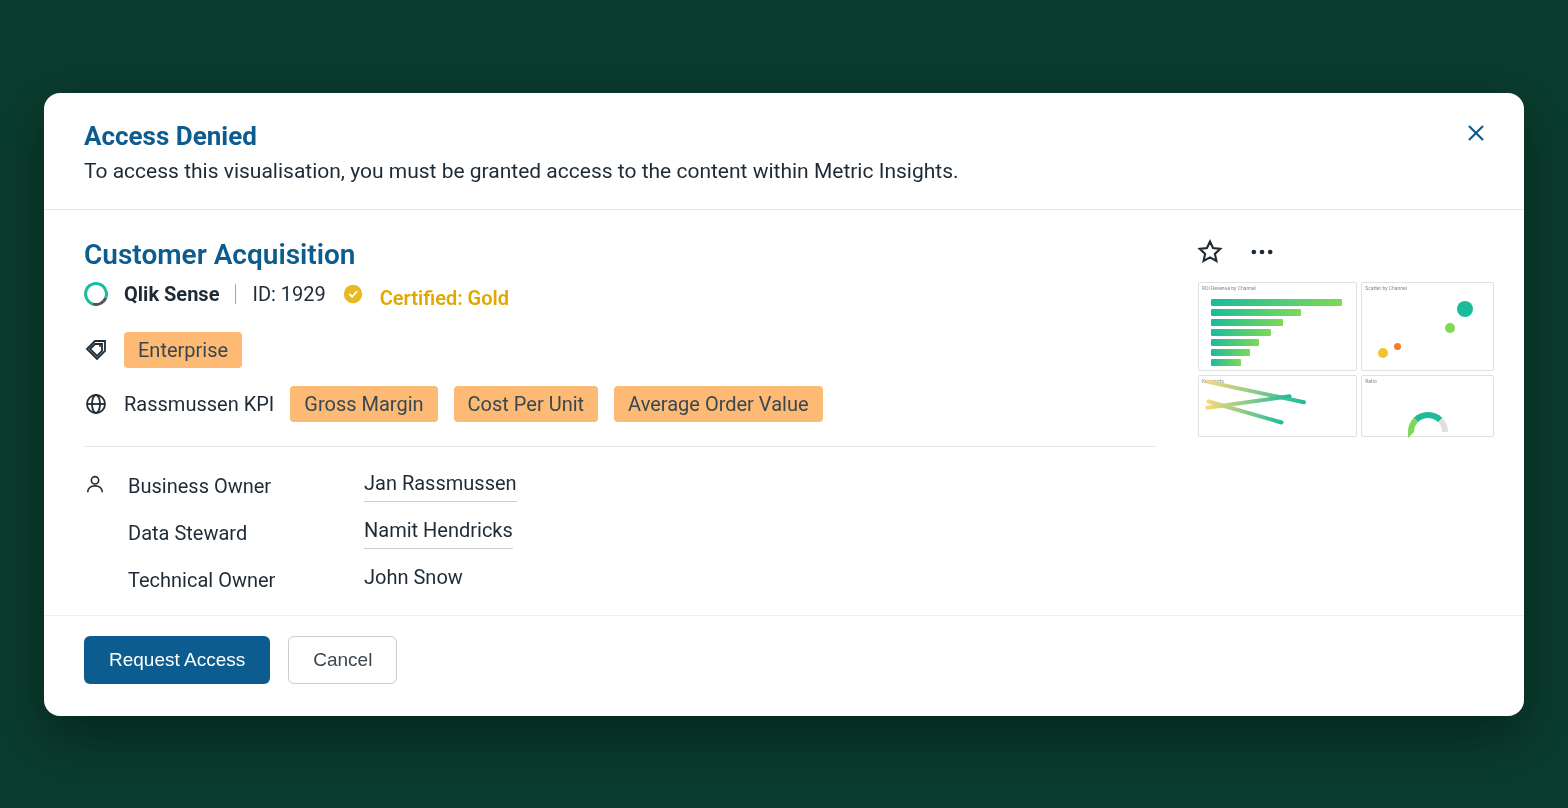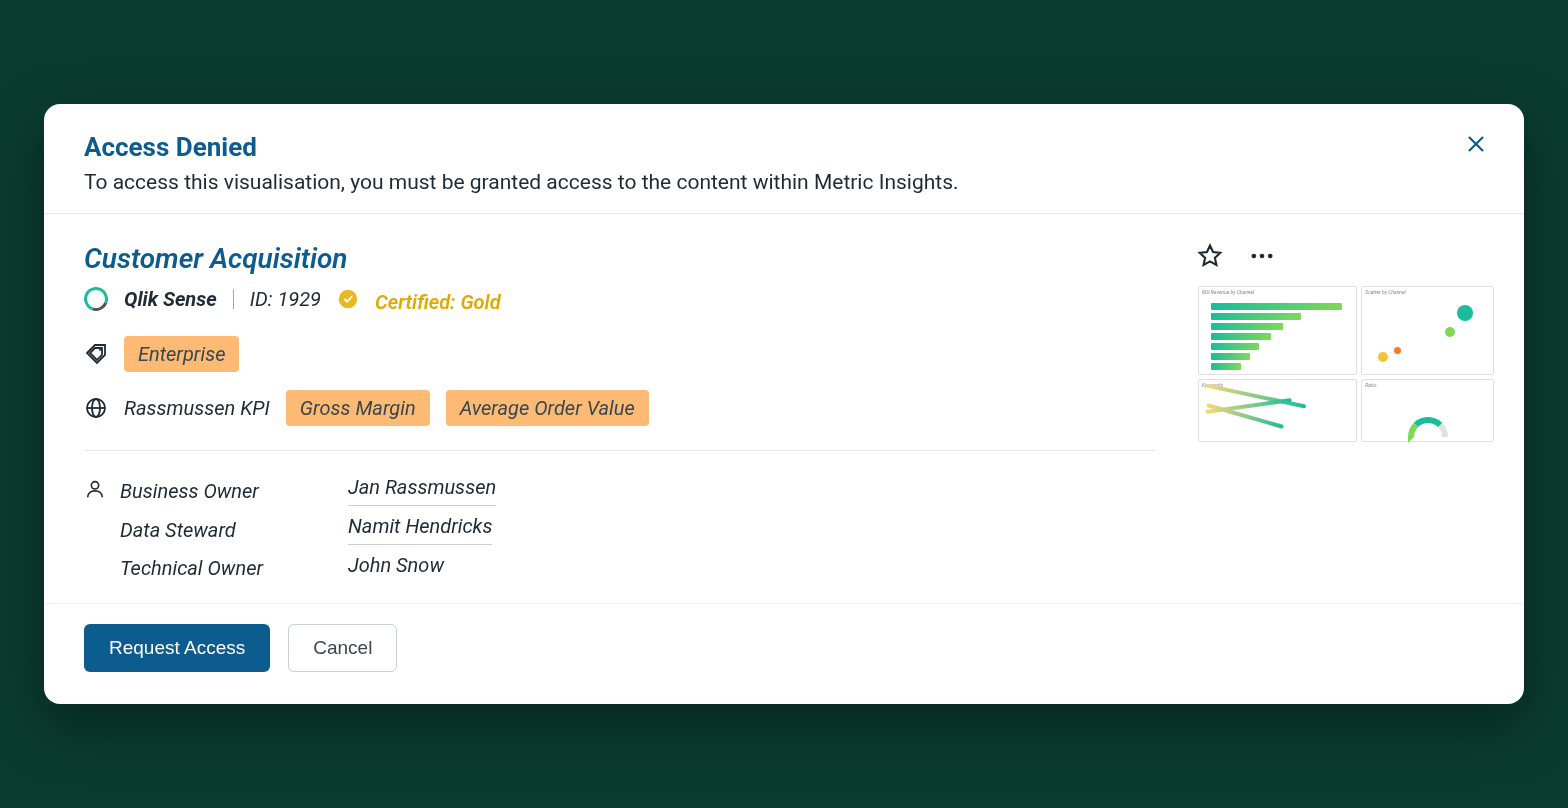--- a/index.html
+++ b/index.html
@@ -15,21 +15,21 @@
   }
   .modal {
     background: #fff;
     border-radius: 16px;
     width: 1480px;
     box-shadow: 0 20px 60px rgba(0,0,0,0.4);
     overflow: hidden;
     position: relative;
   }
   .modal-header {
-    padding: 28px 40px 19px 40px;
+    padding: 28px 40px 26px 40px;
     border-bottom: 1px solid #e8e8e8;
     position: relative;
   }
   .title-denied {
     color: #0d5c8f;
     font-size: 26px;
     font-weight: 700;
     margin-bottom: 8px;
   }
   .subtitle {
@@ -42,21 +42,20 @@
     right: 36px;
     width: 24px;
     height: 24px;
     cursor: pointer;
     color: #0d5c8f;
   }
   .modal-body {
     padding: 28px 28px 20px 40px;
     display: flex;
     gap: 40px;
-    font-style: italic;
   }
   .body-left {
     flex: 1;
   }
   .report-title {
     color: #0d5c8f;
     font-size: 28px;
     font-weight: 600;
     margin-bottom: 8px;
   }
@@ -135,21 +134,20 @@
     height: 1px;
     background: #e8e8e8;
     margin: 24px 0 24px 0;
   }
   .owners {
     display: grid;
     grid-template-columns: 28px 220px auto;
     row-gap: 16px;
     column-gap: 16px;
     align-items: center;
-    gap: 8px;
   }
   .owner-icon { color:#1e2b36; }
   .owner-role {
     color: #1e2b36;
     font-size: 20px;
   }
   .owner-name {
     color: #1e2b36;
     font-size: 20px;
     border-bottom: 1px solid #c9ced2;
@@ -277,20 +275,21 @@
       <div class="meta-row">
         <span class="meta-icon">
           <svg viewBox="0 0 24 24" width="24" height="24" fill="none" stroke="currentColor" stroke-width="1.8">
               <circle cx="12" cy="12" r="9"></circle>
               <ellipse cx="12" cy="12" rx="4" ry="9"></ellipse>
               <line x1="3" y1="12" x2="21" y2="12"></line>
             </svg>
         </span>
         <span class="plain-label">Rassmussen KPI</span>
         <span class="chip">Gross Margin</span>
+        <span class="chip">Cost Per Unit</span>
         <span class="chip">Average Order Value</span>
       </div>
 
       <div class="divider-h"></div>
 
       <div class="owners">
         <span class="owner-icon">
           <svg viewBox="0 0 24 24" width="22" height="22" fill="none" stroke="currentColor" stroke-width="1.8">
               <circle cx="12" cy="8" r="4"></circle>
               <path d="M4 21 C4 16 8 14 12 14 C16 14 20 16 20 21"></path>

